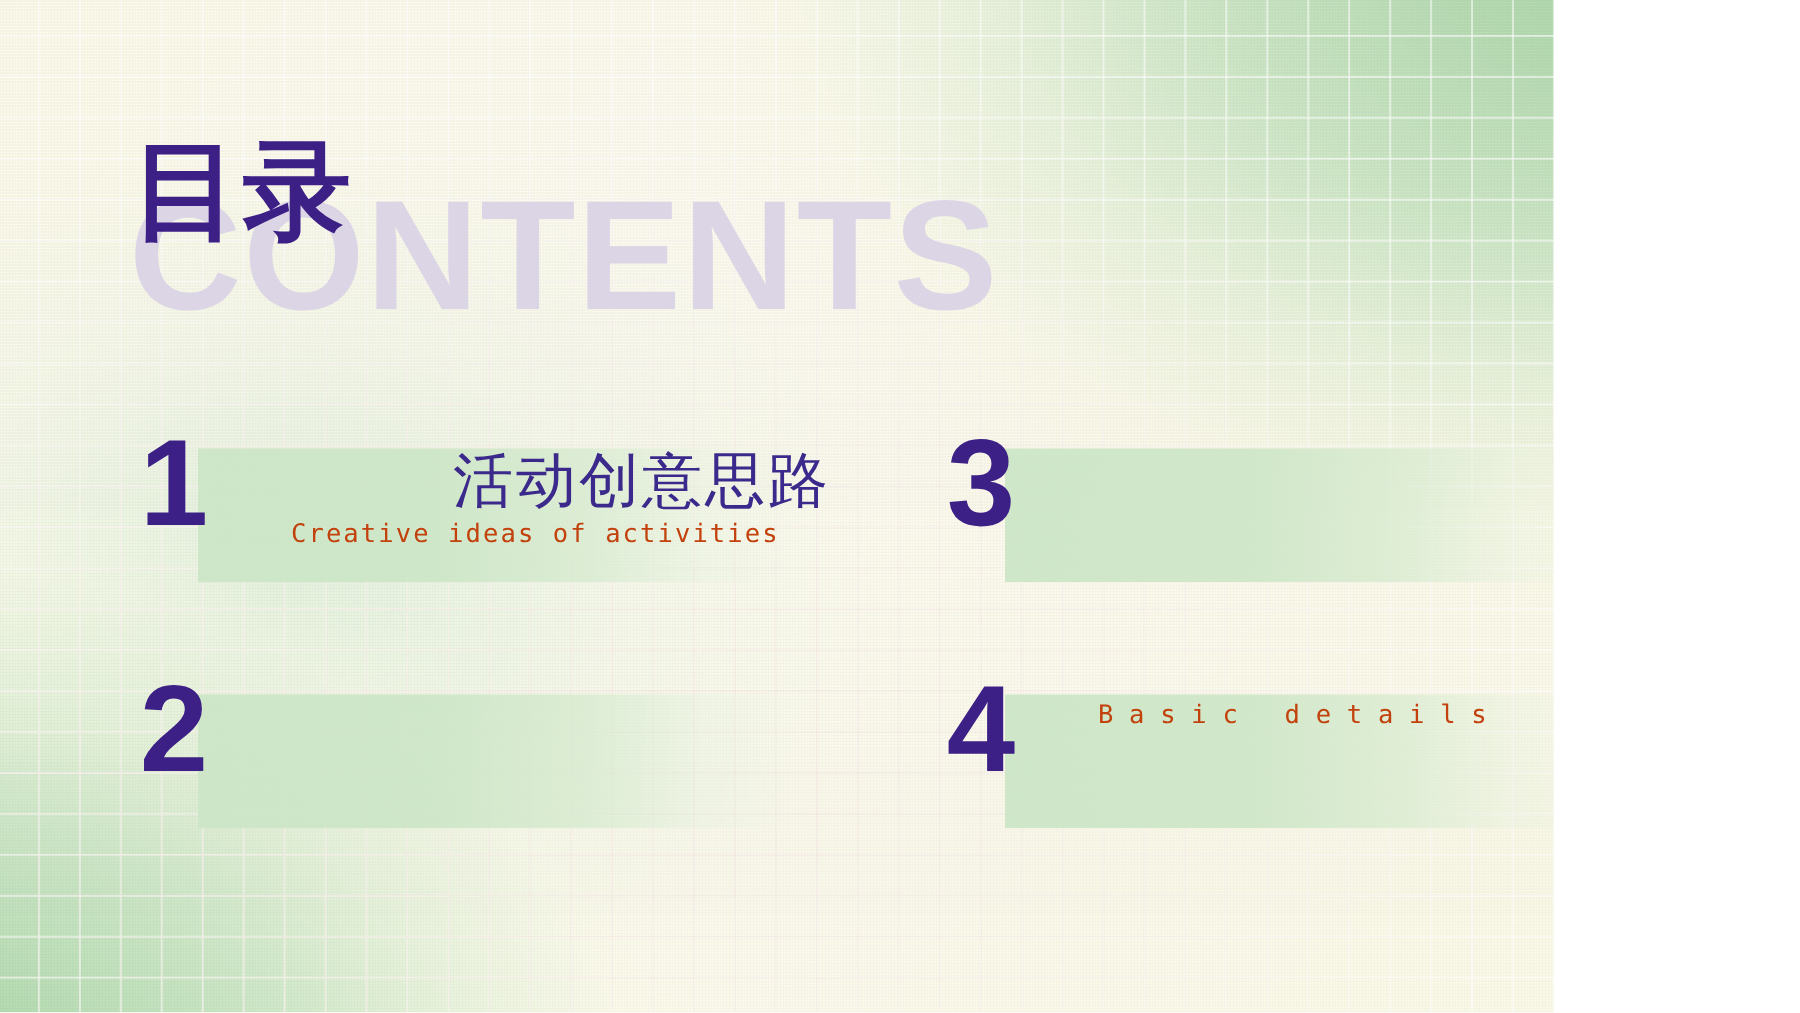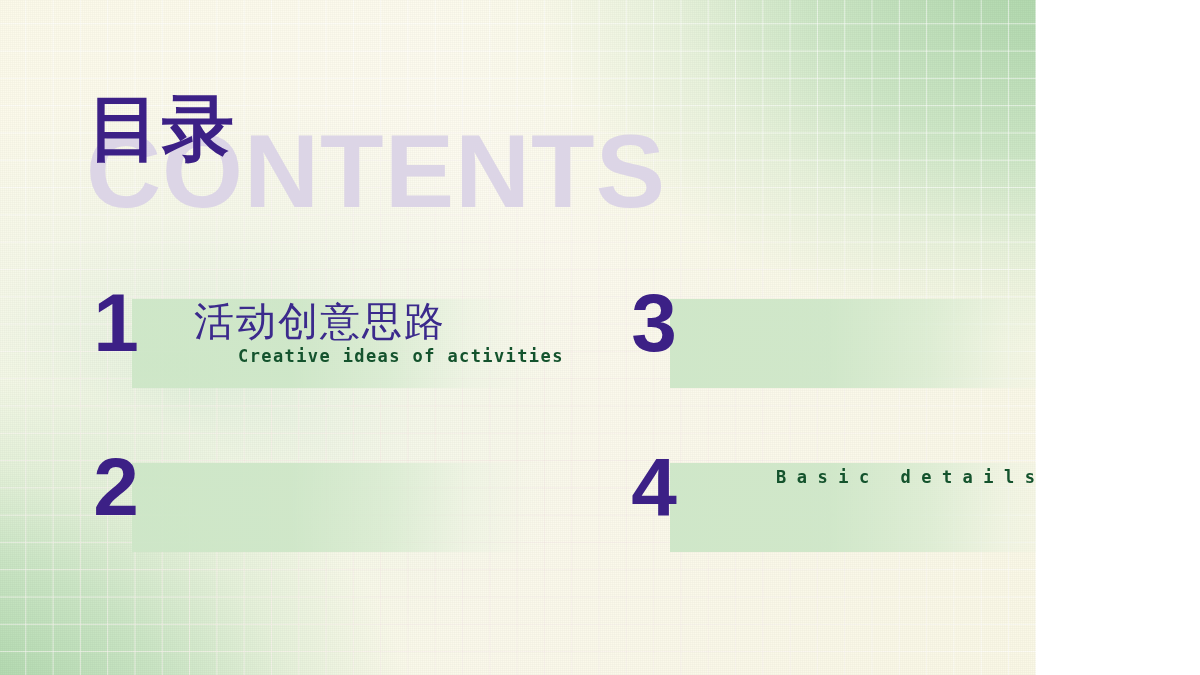--- a/index.html
+++ b/index.html
@@ -141,30 +141,30 @@
     top: 8px;
     width: 360px;
   }
   .item-cn {
     font-size: 40px;
     line-height: 1.08;
     font-weight: 400;
     letter-spacing: 2px;
     color: #3b2a8c;
     white-space: nowrap;
+    text-align: right;
   }
   .item-en {
     margin-top: 4px;
     font-family: "DejaVu Sans Mono", "Liberation Mono", monospace;
     font-size: 17px;
     line-height: 1.1;
-    font-weight: 700;
-    color: #14532d;
-    white-space: nowrap;
-    margin-left: 44px;
+    font-weight: 400;
+    color: #c2410c;
+    white-space: nowrap;
   }
   .sp-1 { letter-spacing: 1.4px; }
   .sp-3 { letter-spacing: 2.2px; }
   .sp-4 { letter-spacing: 10.5px; }
 </style>
 </head>
 <body>
 
 <div class="slide">
 

